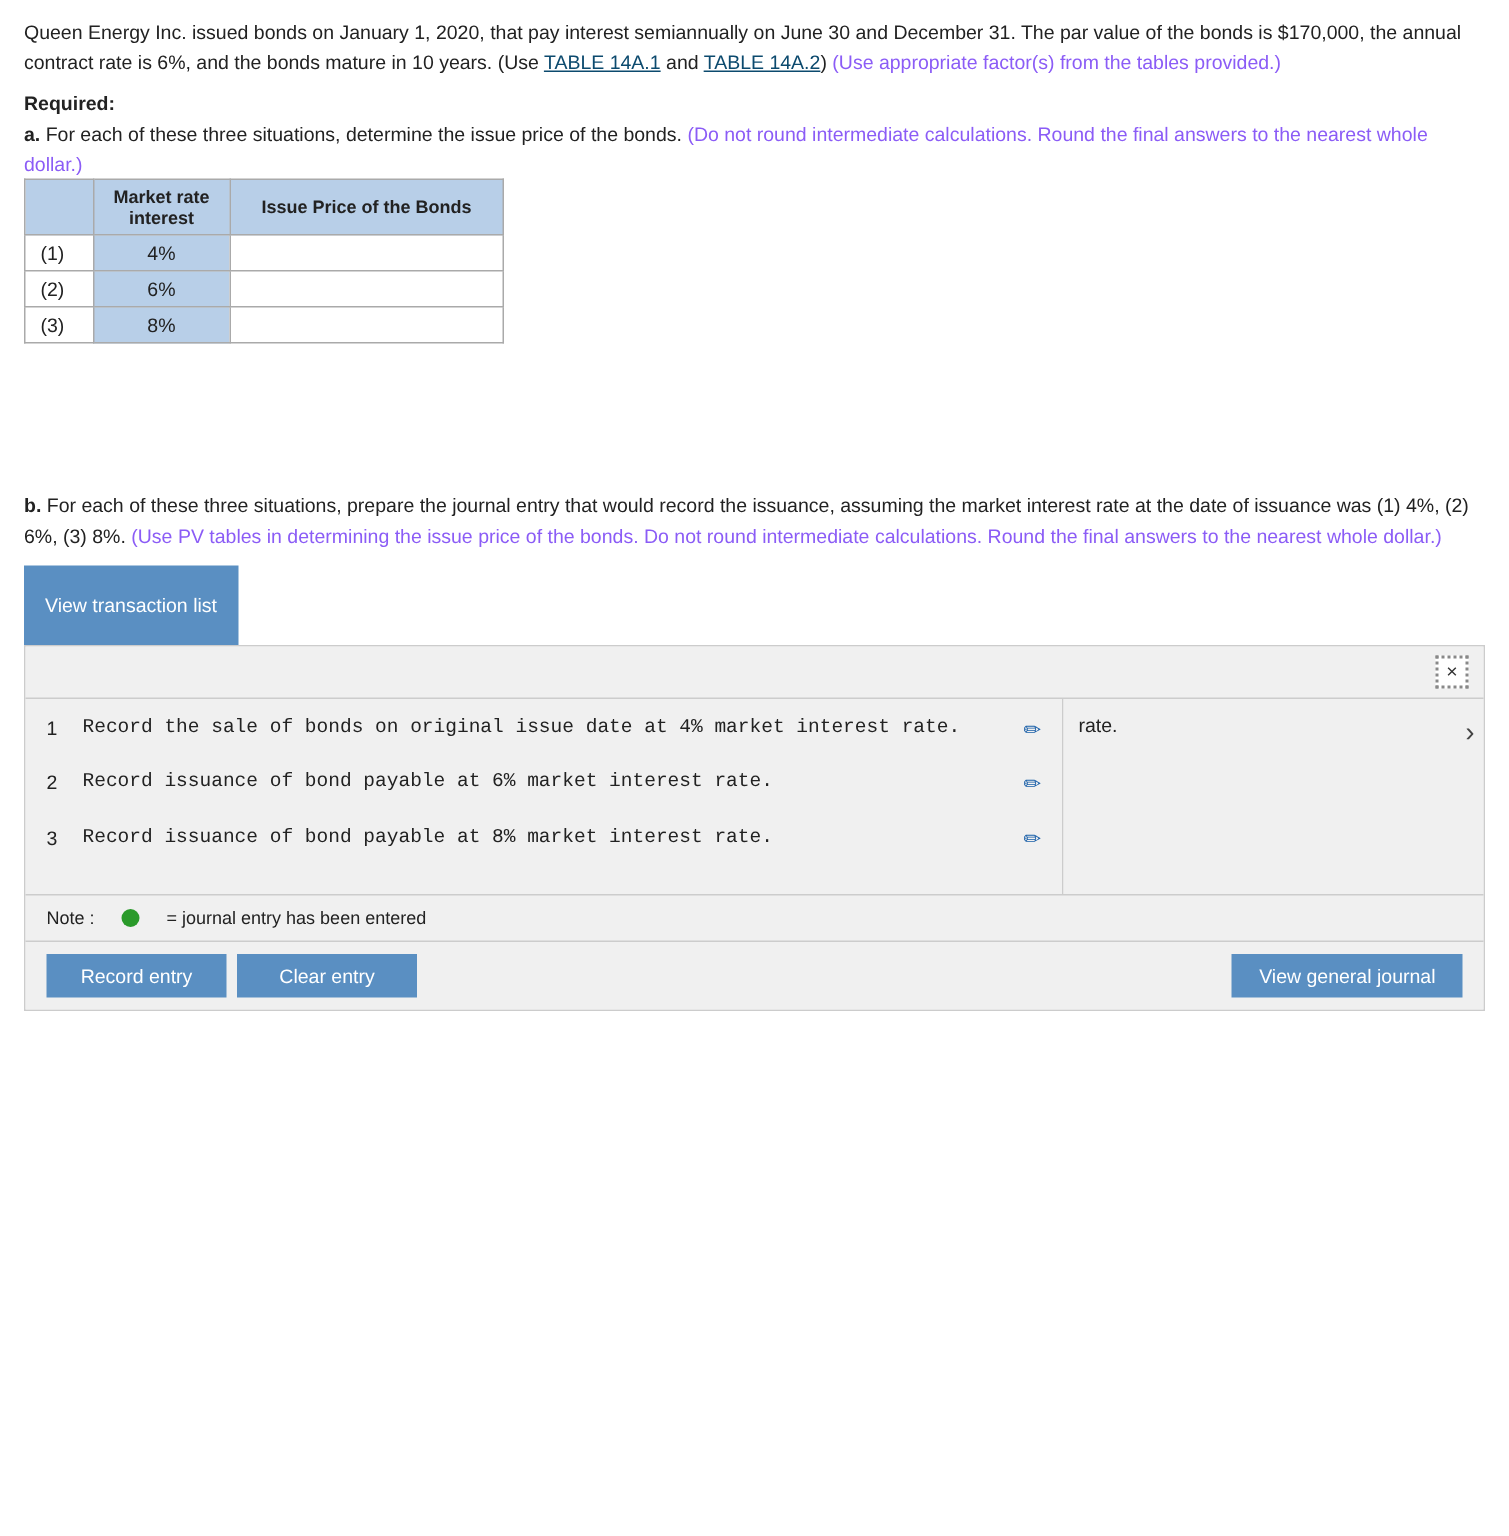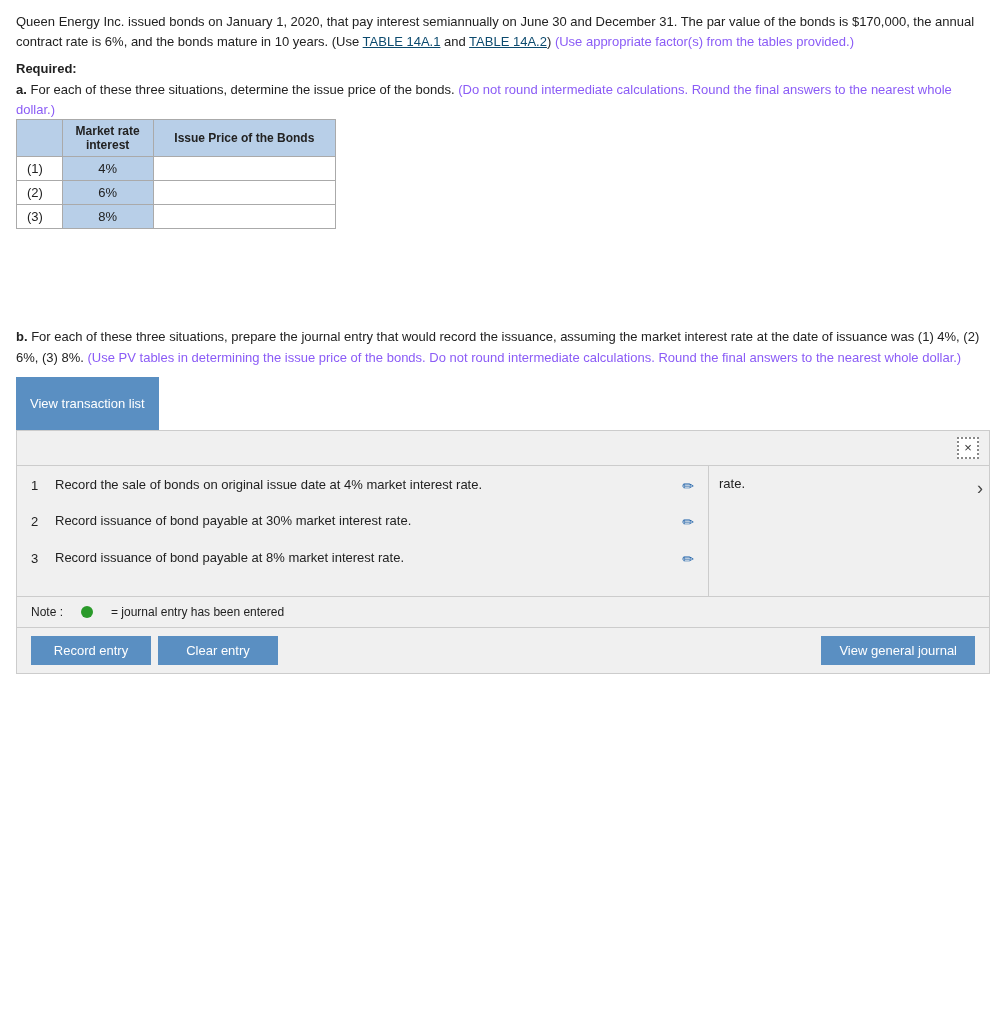--- a/index.html
+++ b/index.html
@@ -135,20 +135,21 @@
     }
     .tx-number {
       font-weight: normal;
       min-width: 18px;
       margin-right: 6px;
       margin-top: 2px;
     }
     .tx-text {
       flex: 1;
       line-height: 1.45;
+      font-family: Liberation Mono, monospace;
     }
     .pencil-icon {
       color: #1a5fa8;
       cursor: pointer;
       margin-left: 10px;
       font-size: 14px;
       margin-top: 2px;
     }
 
     
@@ -308,21 +309,21 @@
 
     <div class="left-col">
       <div id="transaction-items">
           <div class="transaction-item">
       <span class="tx-number">1</span>
       <span class="tx-text">Record the sale of bonds on original issue date at 4% market interest rate.</span>
       <span class="pencil-icon">✏</span>
     </div>
           <div class="transaction-item">
       <span class="tx-number">2</span>
-      <span class="tx-text">Record issuance of bond payable at 30% market interest rate.</span>
+      <span class="tx-text">Record issuance of bond payable at 6% market interest rate.</span>
       <span class="pencil-icon">✏</span>
     </div>
           <div class="transaction-item">
       <span class="tx-number">3</span>
       <span class="tx-text">Record issuance of bond payable at 8% market interest rate.</span>
       <span class="pencil-icon">✏</span>
     </div>
         </div>
     </div>
 

